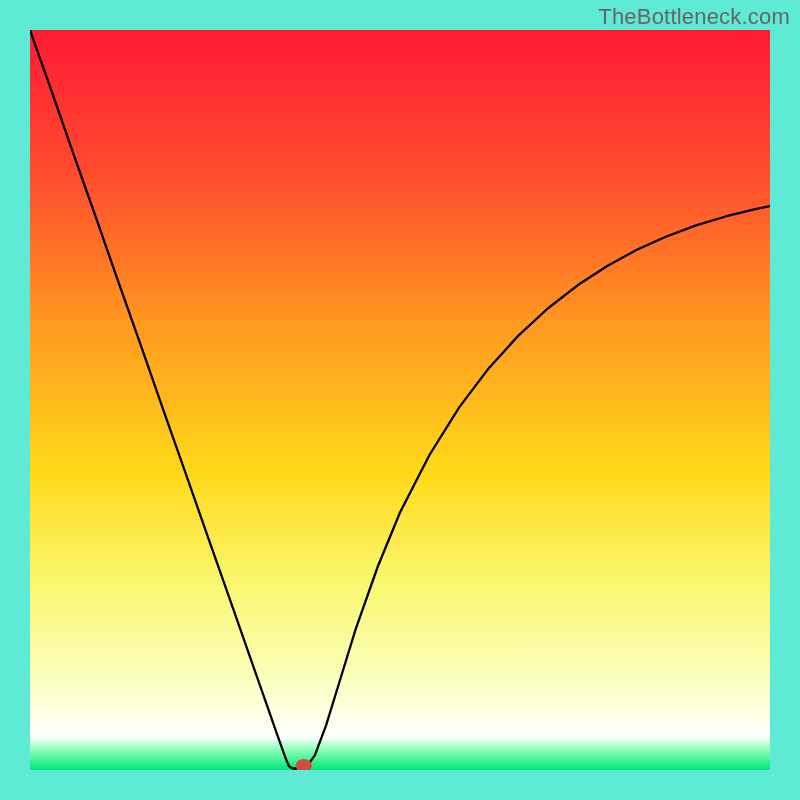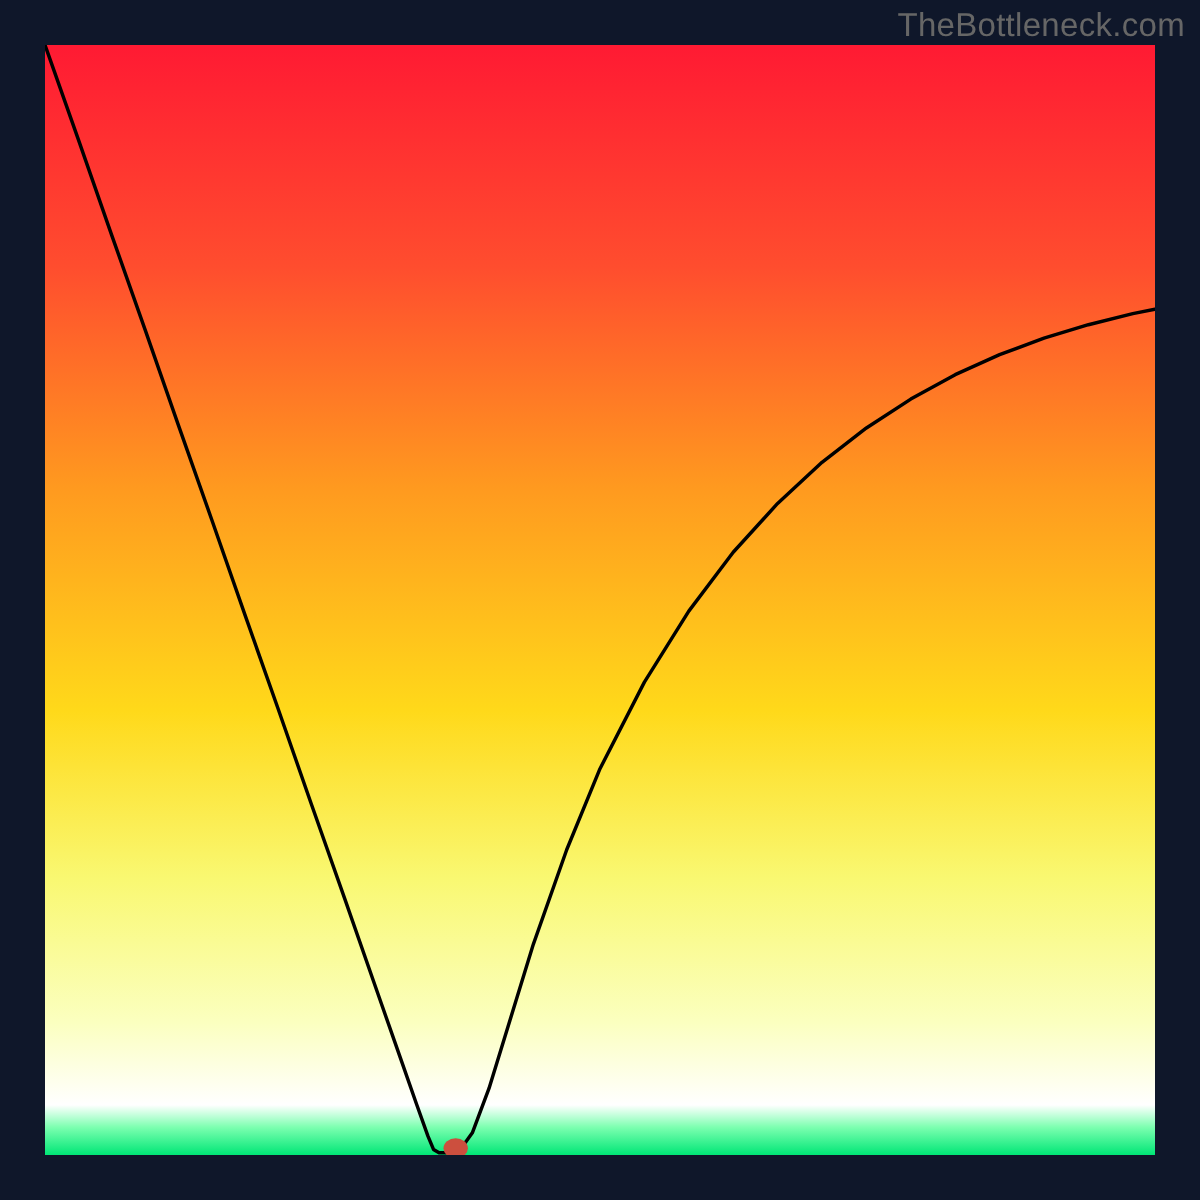--- a/index.html
+++ b/index.html
@@ -8,21 +8,21 @@
     width: 800px;
     height: 800px;
     overflow: hidden;
     background: #000;
     font-family: Arial, Helvetica, sans-serif;
   }
   .frame {
     position: relative;
     width: 800px;
     height: 800px;
-    background: #0f172a;
+    background: #5eead4;
   }
   .plot {
     position: absolute;
     left: 30px;
     top: 30px;
     width: 740px;
     height: 740px;
   }
   .watermark {
     position: absolute;

